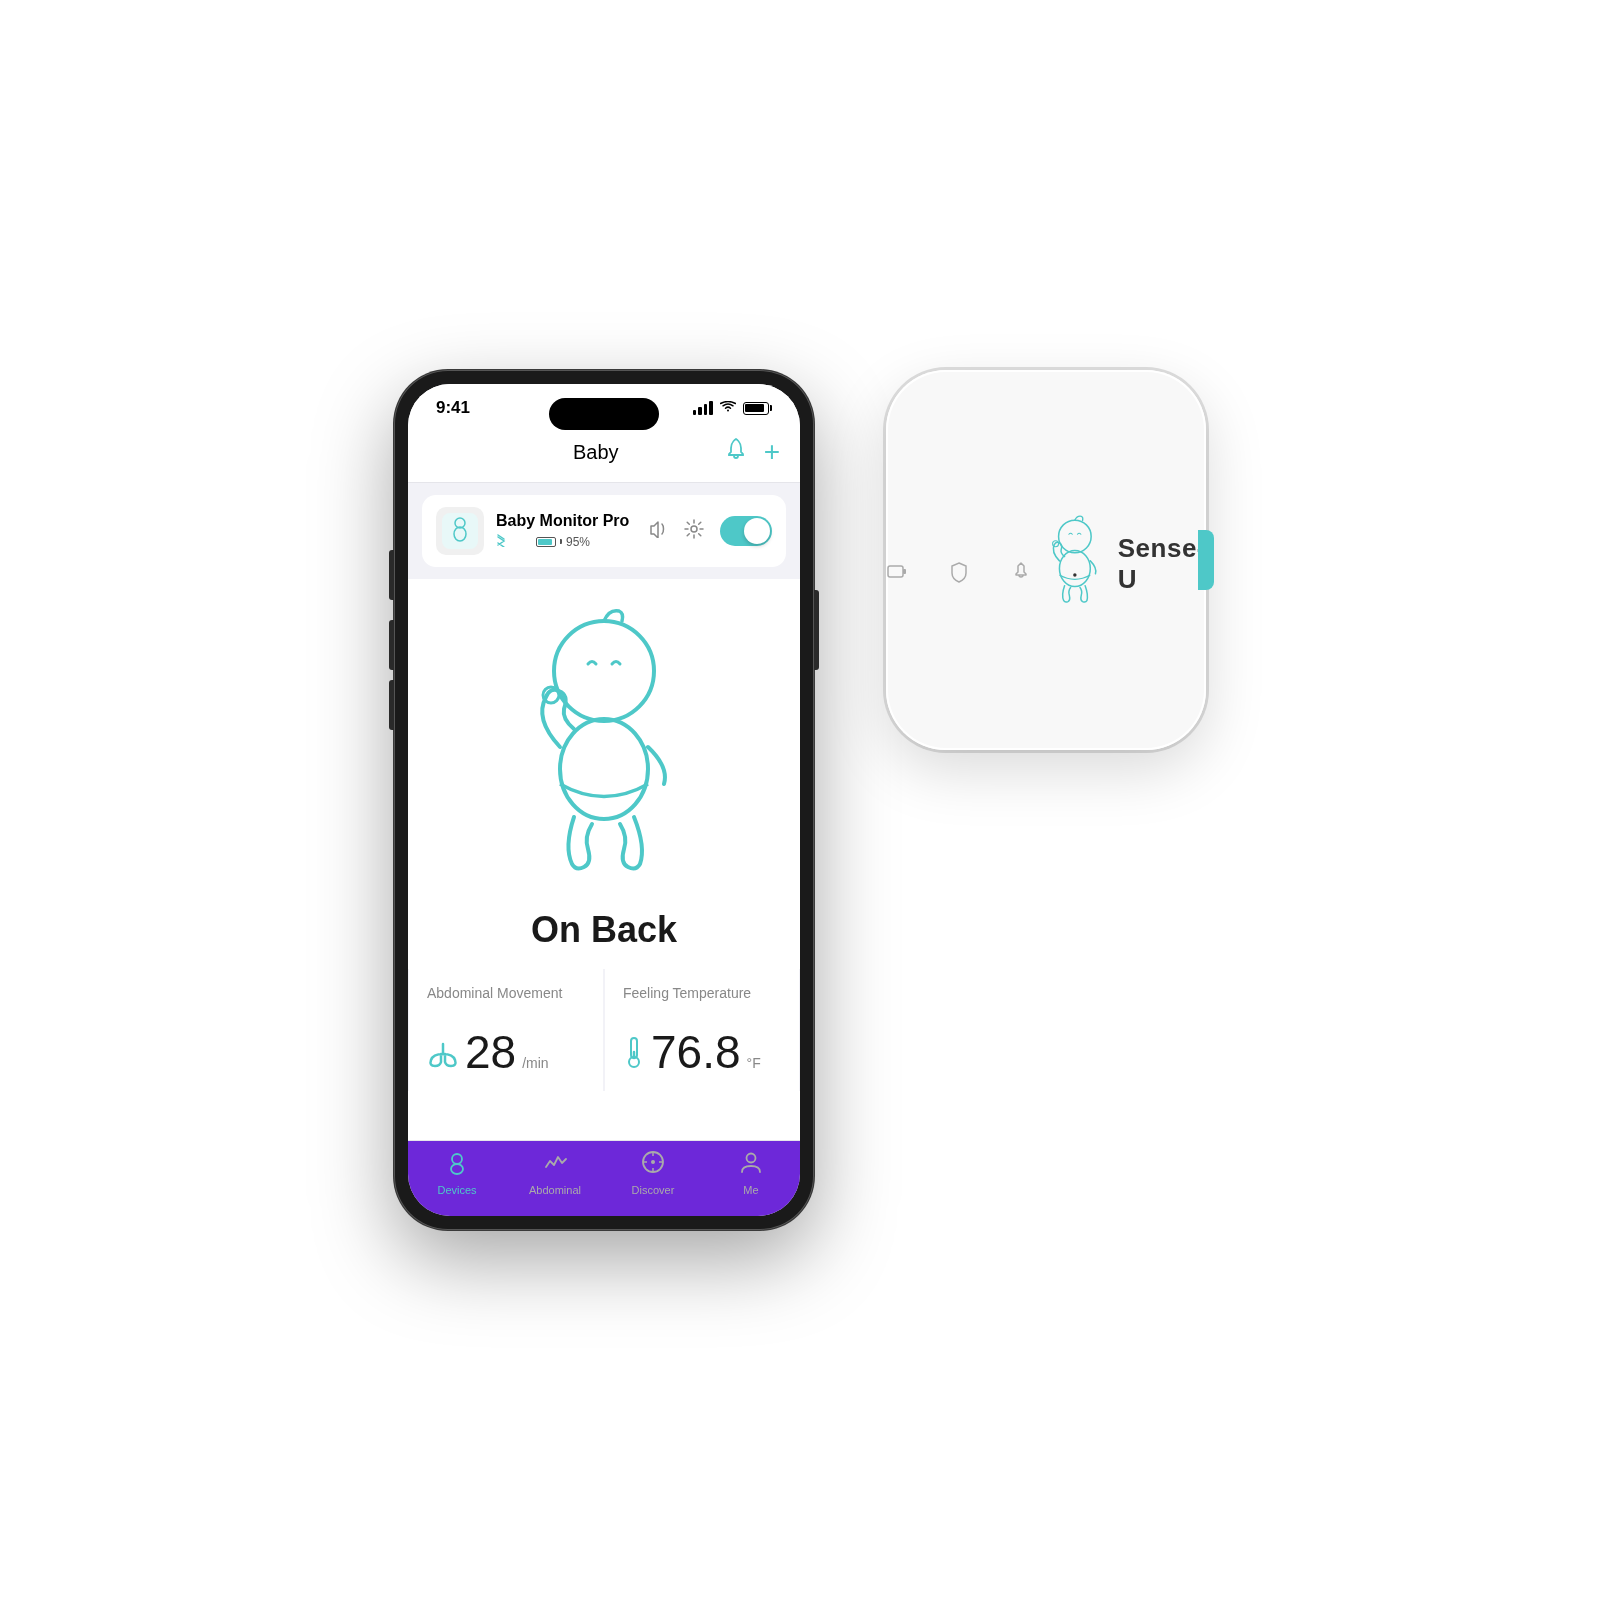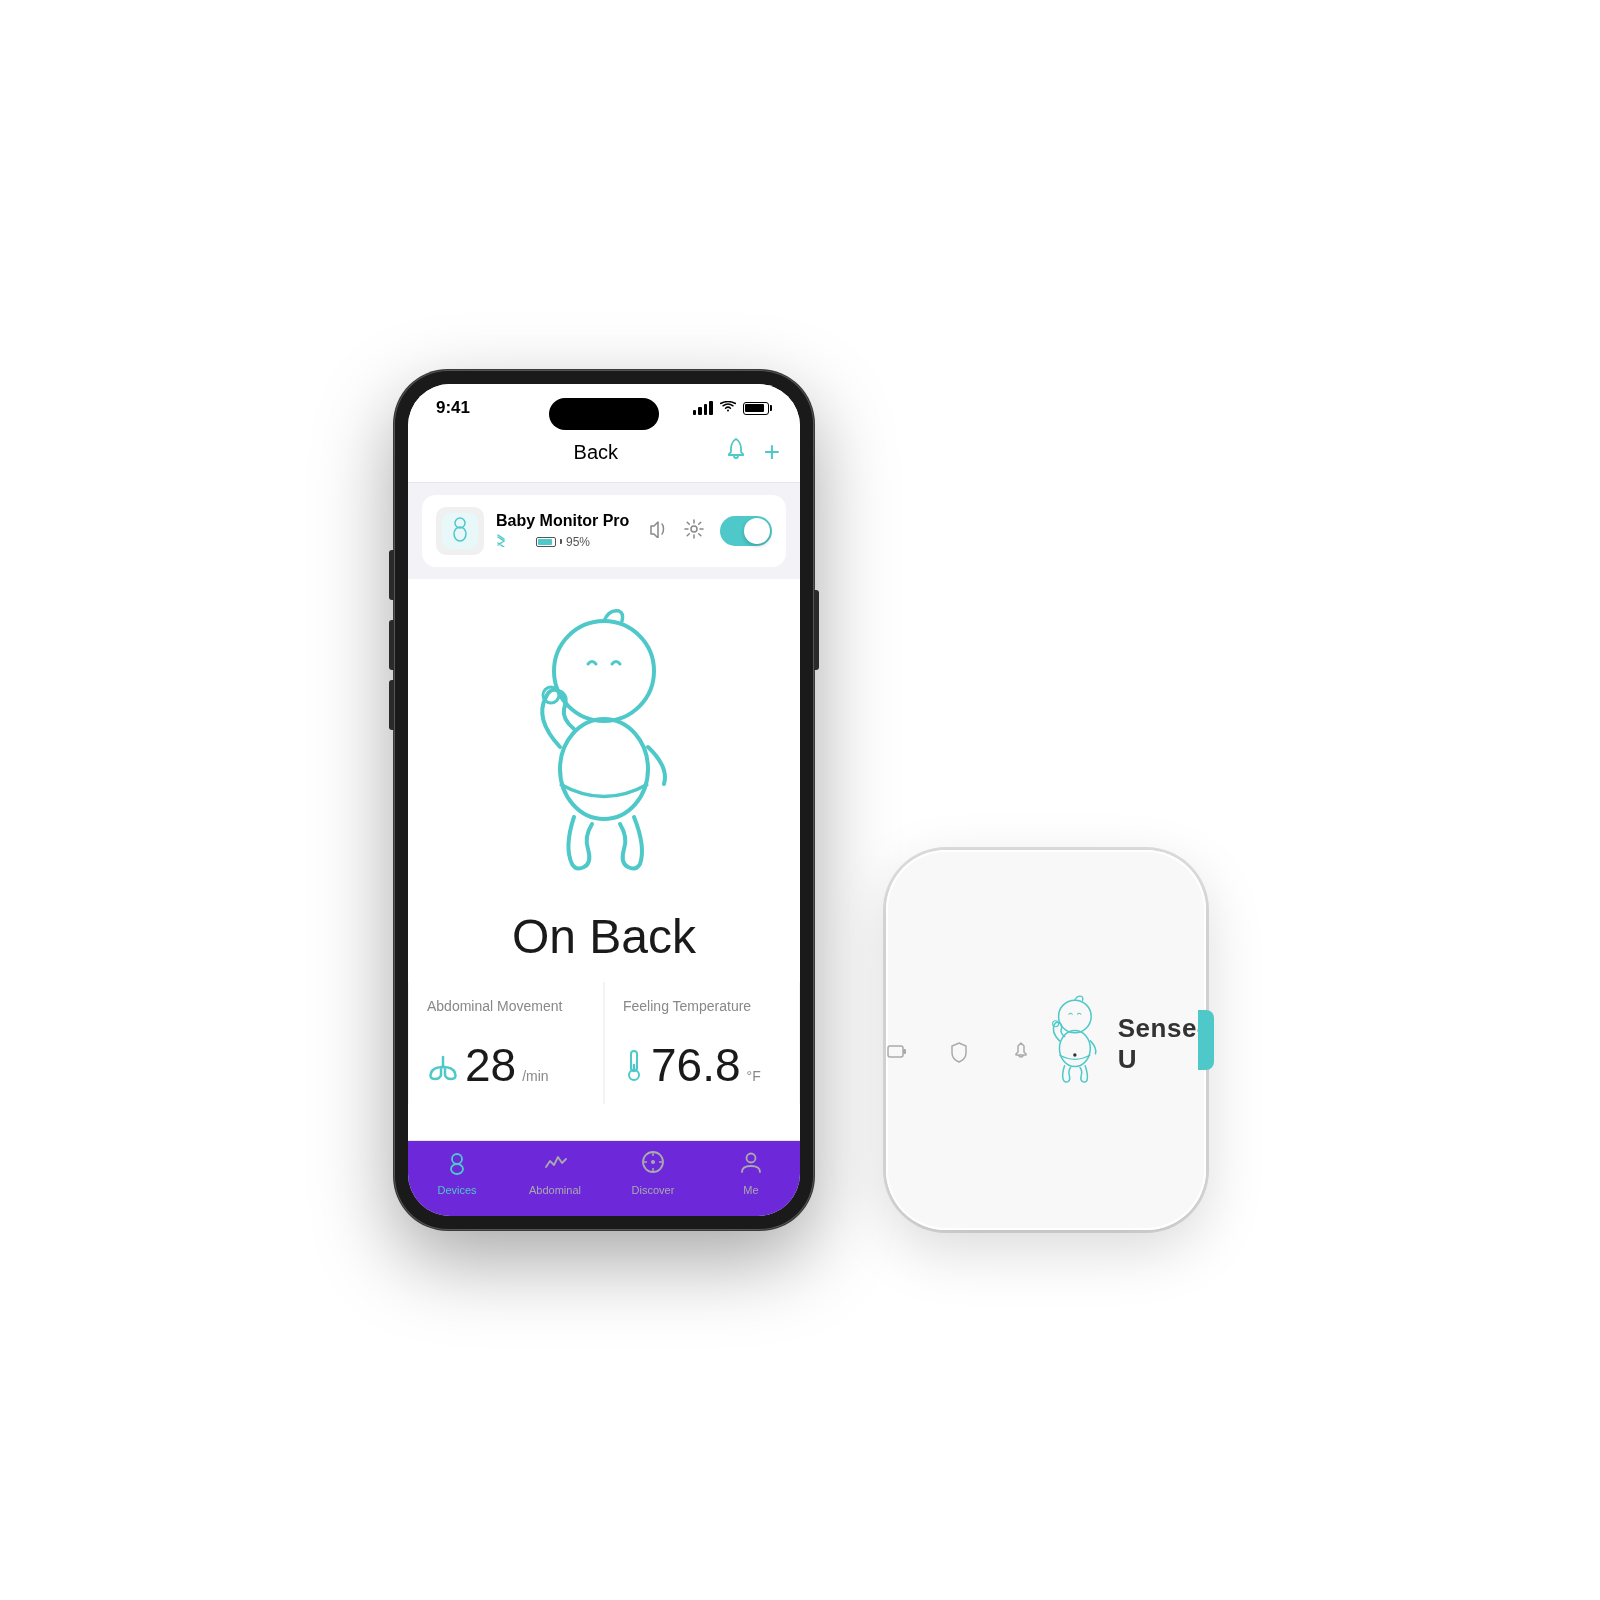--- a/index.html
+++ b/index.html
@@ -9,21 +9,21 @@
       background: #ffffff;
       display: flex;
       align-items: center;
       justify-content: center;
       font-family: -apple-system, BlinkMacSystemFont, 'Helvetica Neue', Arial, sans-serif;
       overflow: hidden;
     }
 
     .scene {
       display: flex;
-      align-items: flex-end;
+      align-items: flex-start;
       justify-content: center;
       gap: 72px;
       position: relative;
     }
 
     
     .phone {
       width: 420px;
       height: 860px;
       background: #1a1a1a;
@@ -292,22 +292,22 @@
       align-items: center;
     }
 
     .baby-illustration {
       margin: 20px auto 0;
       width: 240px;
       height: 300px;
     }
 
     .position-label {
-      font-size: 48px;
-      font-weight: 400;
+      font-size: 36px;
+      font-weight: 700;
       color: #1a1a1a;
       margin: 10px 0 18px;
     }
 
     
     .stats-row {
       display: flex;
       width: 100%;
       gap: 0;
       background: #f2f2f7;
@@ -475,21 +475,21 @@
             <div class="battery-body">
                 <div class="battery-fill"></div>
               </div>
             <div class="battery-tip"></div>
           </div>
         </div>
       </div>
 
       <div class="app-header">
         <span style="width:40px;"></span>
-        <span class="header-title">Back</span>
+        <span class="header-title">Baby</span>
         <div class="header-icons">
           <span class="header-icon">
             <svg width="24" height="24" viewBox="0 0 24 24" fill="none">
               <path d="M12 2C12 2 7 5 7 11v4l-2 2v1h14v-1l-2-2v-4c0-6-5-9-5-9z" stroke="#4ec8c8" stroke-width="1.8" fill="none"></path>
               <path d="M10 19c0 1.1.9 2 2 2s2-.9 2-2" stroke="#4ec8c8" stroke-width="1.8" fill="none"></path>
             </svg>
           </span>
           <span class="header-icon" style="font-size:28px; font-weight:300; color:#4ec8c8;">+</span>
         </div>
       </div>

